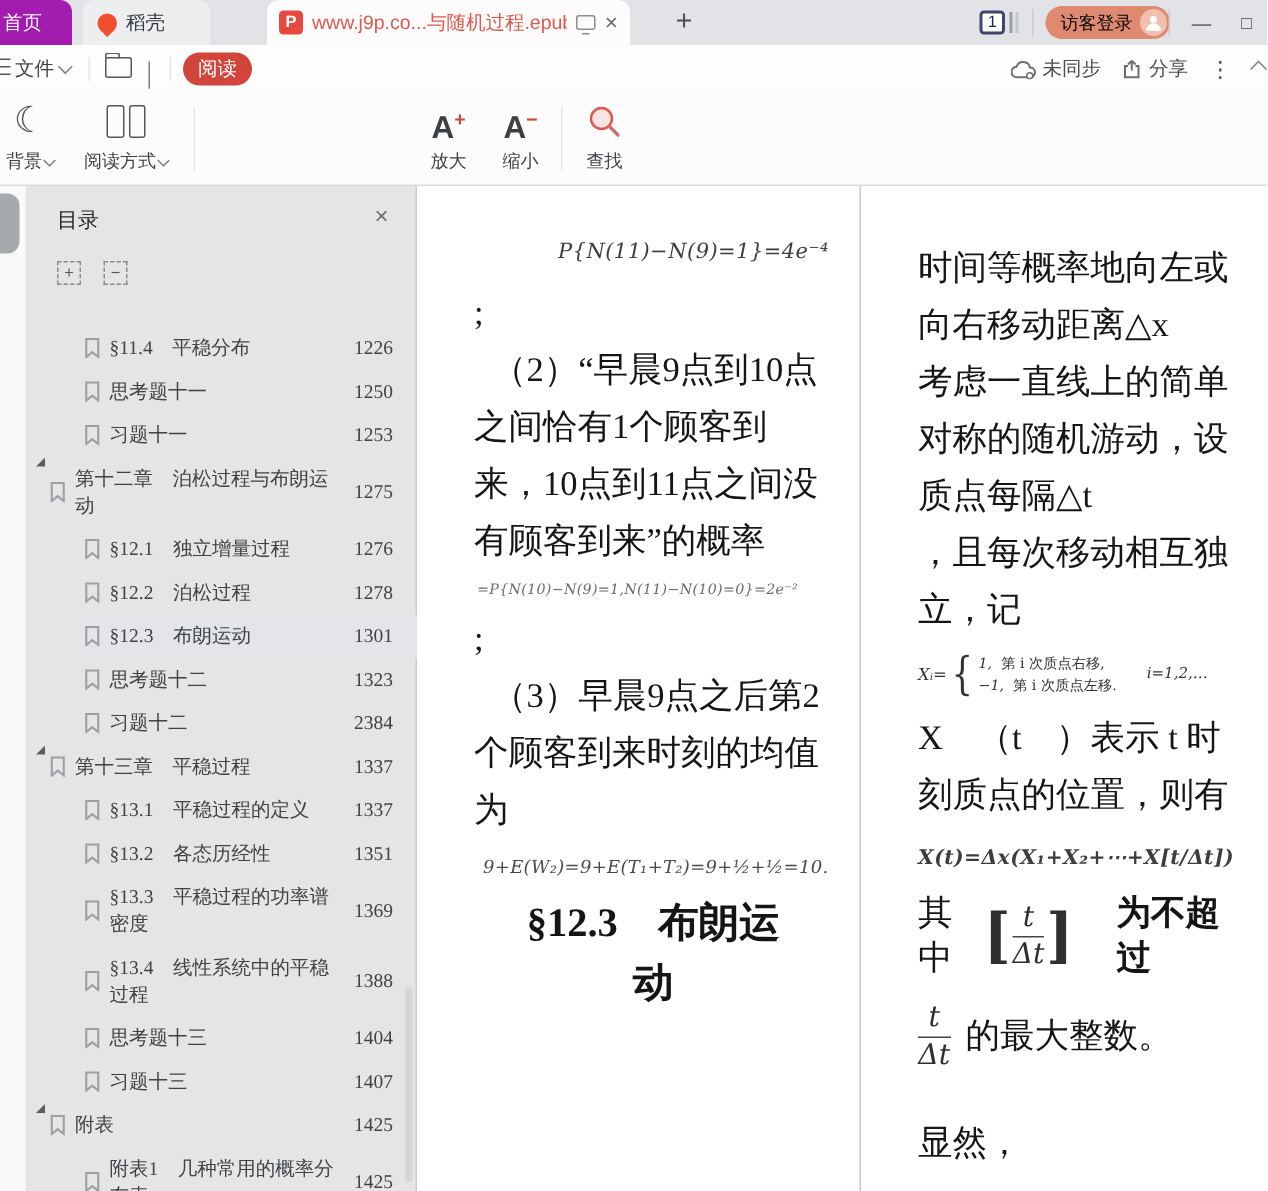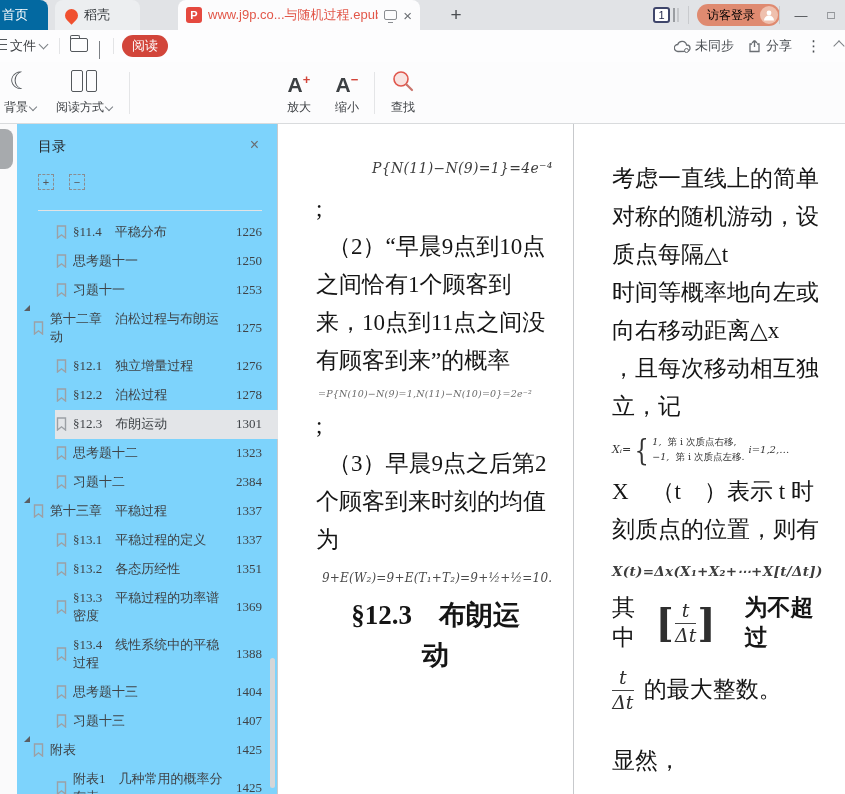--- a/index.html
+++ b/index.html
@@ -2,21 +2,21 @@
 <html><head>
 <meta charset="utf-8">
 <style>
   *{box-sizing:border-box;margin:0;padding:0;}
   html,body{width:845px;height:794px;overflow:hidden;}
   body{position:relative;font-family:"Liberation Sans",sans-serif;background:#fff;color:#3e4145;}
 
   
   .tabbar{position:absolute;left:0;top:0;width:845px;height:30px;background:#e1e3e6;}
   .tab{position:absolute;top:0;height:30px;display:flex;align-items:center;font-size:13px;cursor:default;}
-  .tab-home{left:0;width:48px;background:#0369a1;color:#fff;border-radius:0 8px 0 0;padding-left:2px;}
+  .tab-home{left:0;width:48px;background:#a21caf;color:#fff;border-radius:0 8px 0 0;padding-left:2px;}
   .tab-docer{left:55px;width:85px;background:#eceef0;border-radius:8px 8px 0 0;color:#33373b;padding-left:10px;gap:6px;}
   .docer-logo{width:13px;height:13px;background:#f0502f;border-radius:50% 50% 50% 0;transform:rotate(-45deg);display:inline-block;}
   .tab-doc{left:178px;width:242px;background:#fcfcfd;border-radius:8px 8px 0 0;padding:0 8px;gap:6px;}
   .epub-ico{width:16px;height:16px;background:#e5493f;border-radius:3px;color:#fff;font-size:11px;font-weight:bold;display:flex;align-items:center;justify-content:center;flex:none;}
   .tab-doc-title{color:#e25749;font-size:13px;white-space:nowrap;overflow:hidden;flex:1;}
   .monitor-ico{width:13px;height:10px;border:1.5px solid #8a8d91;border-radius:2px;position:relative;flex:none;}
   .monitor-ico:after{content:"";position:absolute;left:3px;right:3px;bottom:-4px;height:1.5px;background:#8a8d91;}
   .tab-close{color:#6a6e73;font-size:15px;flex:none;}
   .newtab{position:absolute;left:444px;top:3px;width:24px;height:24px;font-size:19px;color:#4a4e52;display:flex;align-items:center;justify-content:center;}
   .win-badge{position:absolute;left:653px;top:7px;width:17px;height:16px;border:2px solid #3f466b;border-radius:3px;font-size:11px;color:#23284a;display:flex;align-items:center;justify-content:center;background:#fff;}
@@ -59,21 +59,21 @@
   .bigA{font-size:21px;color:#3c4043;line-height:24px;font-weight:bold;font-family:"Liberation Sans",sans-serif;}
   .bigA sup{color:#d2453a;font-size:13px;font-weight:bold;}
   .find-ico{margin-top:1px;}
 
   
   .content{position:absolute;left:0;top:124px;width:845px;height:670px;background:#fff;}
   .left-strip{position:absolute;left:0;top:0;width:17px;height:670px;background:#fafafb;}
   .panel-handle{position:absolute;left:0;top:5px;width:13px;height:40px;background:#a7aaad;border-radius:0 8px 8px 0;}
 
   
-  .sidebar{position:absolute;left:17px;top:0;width:261px;height:670px;background:#7dd3fc;border-right:1px solid #c8cacd;}
+  .sidebar{position:absolute;left:17px;top:0;width:261px;height:670px;background:#e5e5e5;border-right:1px solid #c8cacd;}
   .sb-head{position:absolute;left:0;top:12px;width:100%;height:20px;}
   .sb-title{position:absolute;left:21px;top:2px;font-size:14px;color:#25282b;}
   .sb-close{position:absolute;right:18px;top:0;font-size:16px;color:#6a6e73;}
   .sb-tools{position:absolute;left:21px;top:50px;display:flex;gap:15px;}
   .tree-btn{width:16px;height:16px;border:1px dashed #8a8d91;font-size:11px;color:#54585c;display:flex;align-items:center;justify-content:center;background:transparent;}
   .sb-divider{position:absolute;left:21px;top:86px;width:224px;height:1px;background:#e2e3e4;}
   .toc-list{position:absolute;left:0;top:94px;width:261px;height:576px;overflow:hidden;}
   .toc-item{display:flex;align-items:stretch;font-size:13px;color:#3f4347;}
   .toc-item.lv1{padding-left:7px;}
   .toc-item.lv2{padding-left:38px;}
@@ -96,21 +96,21 @@
   .f-sm{font-size:12px;color:#4a4a4a;margin:12px 0 6px 6px;letter-spacing:0.2px;}
   .f-rt{font-size:13.5px;margin:14px 0 14px 0;letter-spacing:0.3px;font-weight:bold;}
   .doc-heading{font-size:27px;line-height:40px;font-weight:bold;text-align:center;margin:10px 0 0;padding:0 28px;}
   .indent1{text-indent:12px;}
   
   .cases{display:flex;align-items:center;margin:6px 0 6px 0;font-family:"DejaVu Serif",serif;color:#333;}
   .cases-lhs{font-style:italic;font-size:11px;}
   .cases-brace{font-size:30px;font-weight:300;transform:scaleX(0.75);margin:0 1px;}
   .cases-col{display:flex;flex-direction:column;gap:2px;font-size:9.5px;}
   .cases-row i{font-style:italic;margin-right:6px;}
-  .cases-tail{font-style:italic;font-size:10px;margin-left:4px;}
+  .cases-tail{font-style:italic;font-size:10px;margin-left:20px;}
   
   .fracline{display:flex;align-items:center;font-size:23px;line-height:30px;margin-top:14px;}
   .bigbracket{font-family:"DejaVu Serif",serif;font-size:38px;font-weight:bold;color:#2f2f2f;transform:scaleY(1.05);margin:0 1px;}
   .frac{display:inline-flex;flex-direction:column;align-items:center;font-family:"DejaVu Serif",serif;font-style:italic;font-size:19px;line-height:1.15;color:#2f2f2f;}
   .frac .num{border-bottom:1.5px solid #444;padding:0 7px 1px;}
   .frac .den{padding-top:1px;}
   .fl-post{margin-left:28px;font-weight:bold;}
   .fl-gap{margin-left:10px;}
   .mt30{margin-top:28px;}
   svg{display:block;}
@@ -463,22 +463,22 @@
     <p class="para">;</p>
     <p class="para indent1">（2）“早晨9点到10点之间恰有1个顾客到来，10点到11点之间没有顾客到来”的概率</p>
     <div class="formula f-xs">=P{N(10)−N(9)=1,N(11)−N(10)=0}=2e⁻²</div>
     <p class="para">;</p>
     <p class="para indent1">（3）早晨9点之后第2个顾客到来时刻的均值为</p>
     <div class="formula f-sm">9+E(W₂)=9+E(T₁+T₂)=9+½+½=10.</div>
     <h2 class="doc-heading">§12.3　布朗运动</h2>
   </div>
 
   <div class="doc doc-right">
+    <p class="para">时间等概率地向左或向右移动距离△x</p>
     <p class="para">考虑一直线上的简单对称的随机游动，设质点每隔△t</p>
-    <p class="para">时间等概率地向左或向右移动距离△x</p>
     <p class="para">，且每次移动相互独立，记</p>
     <div class="cases">
       <span class="cases-lhs">Xᵢ=</span>
       <span class="cases-brace">{</span>
       <span class="cases-col">
         <span class="cases-row"><i>1,</i><span>第 i 次质点右移,</span></span>
         <span class="cases-row"><i>−1,</i><span>第 i 次质点左移.</span></span>
       </span>
       <span class="cases-tail">i=1,2,…</span>
     </div>

